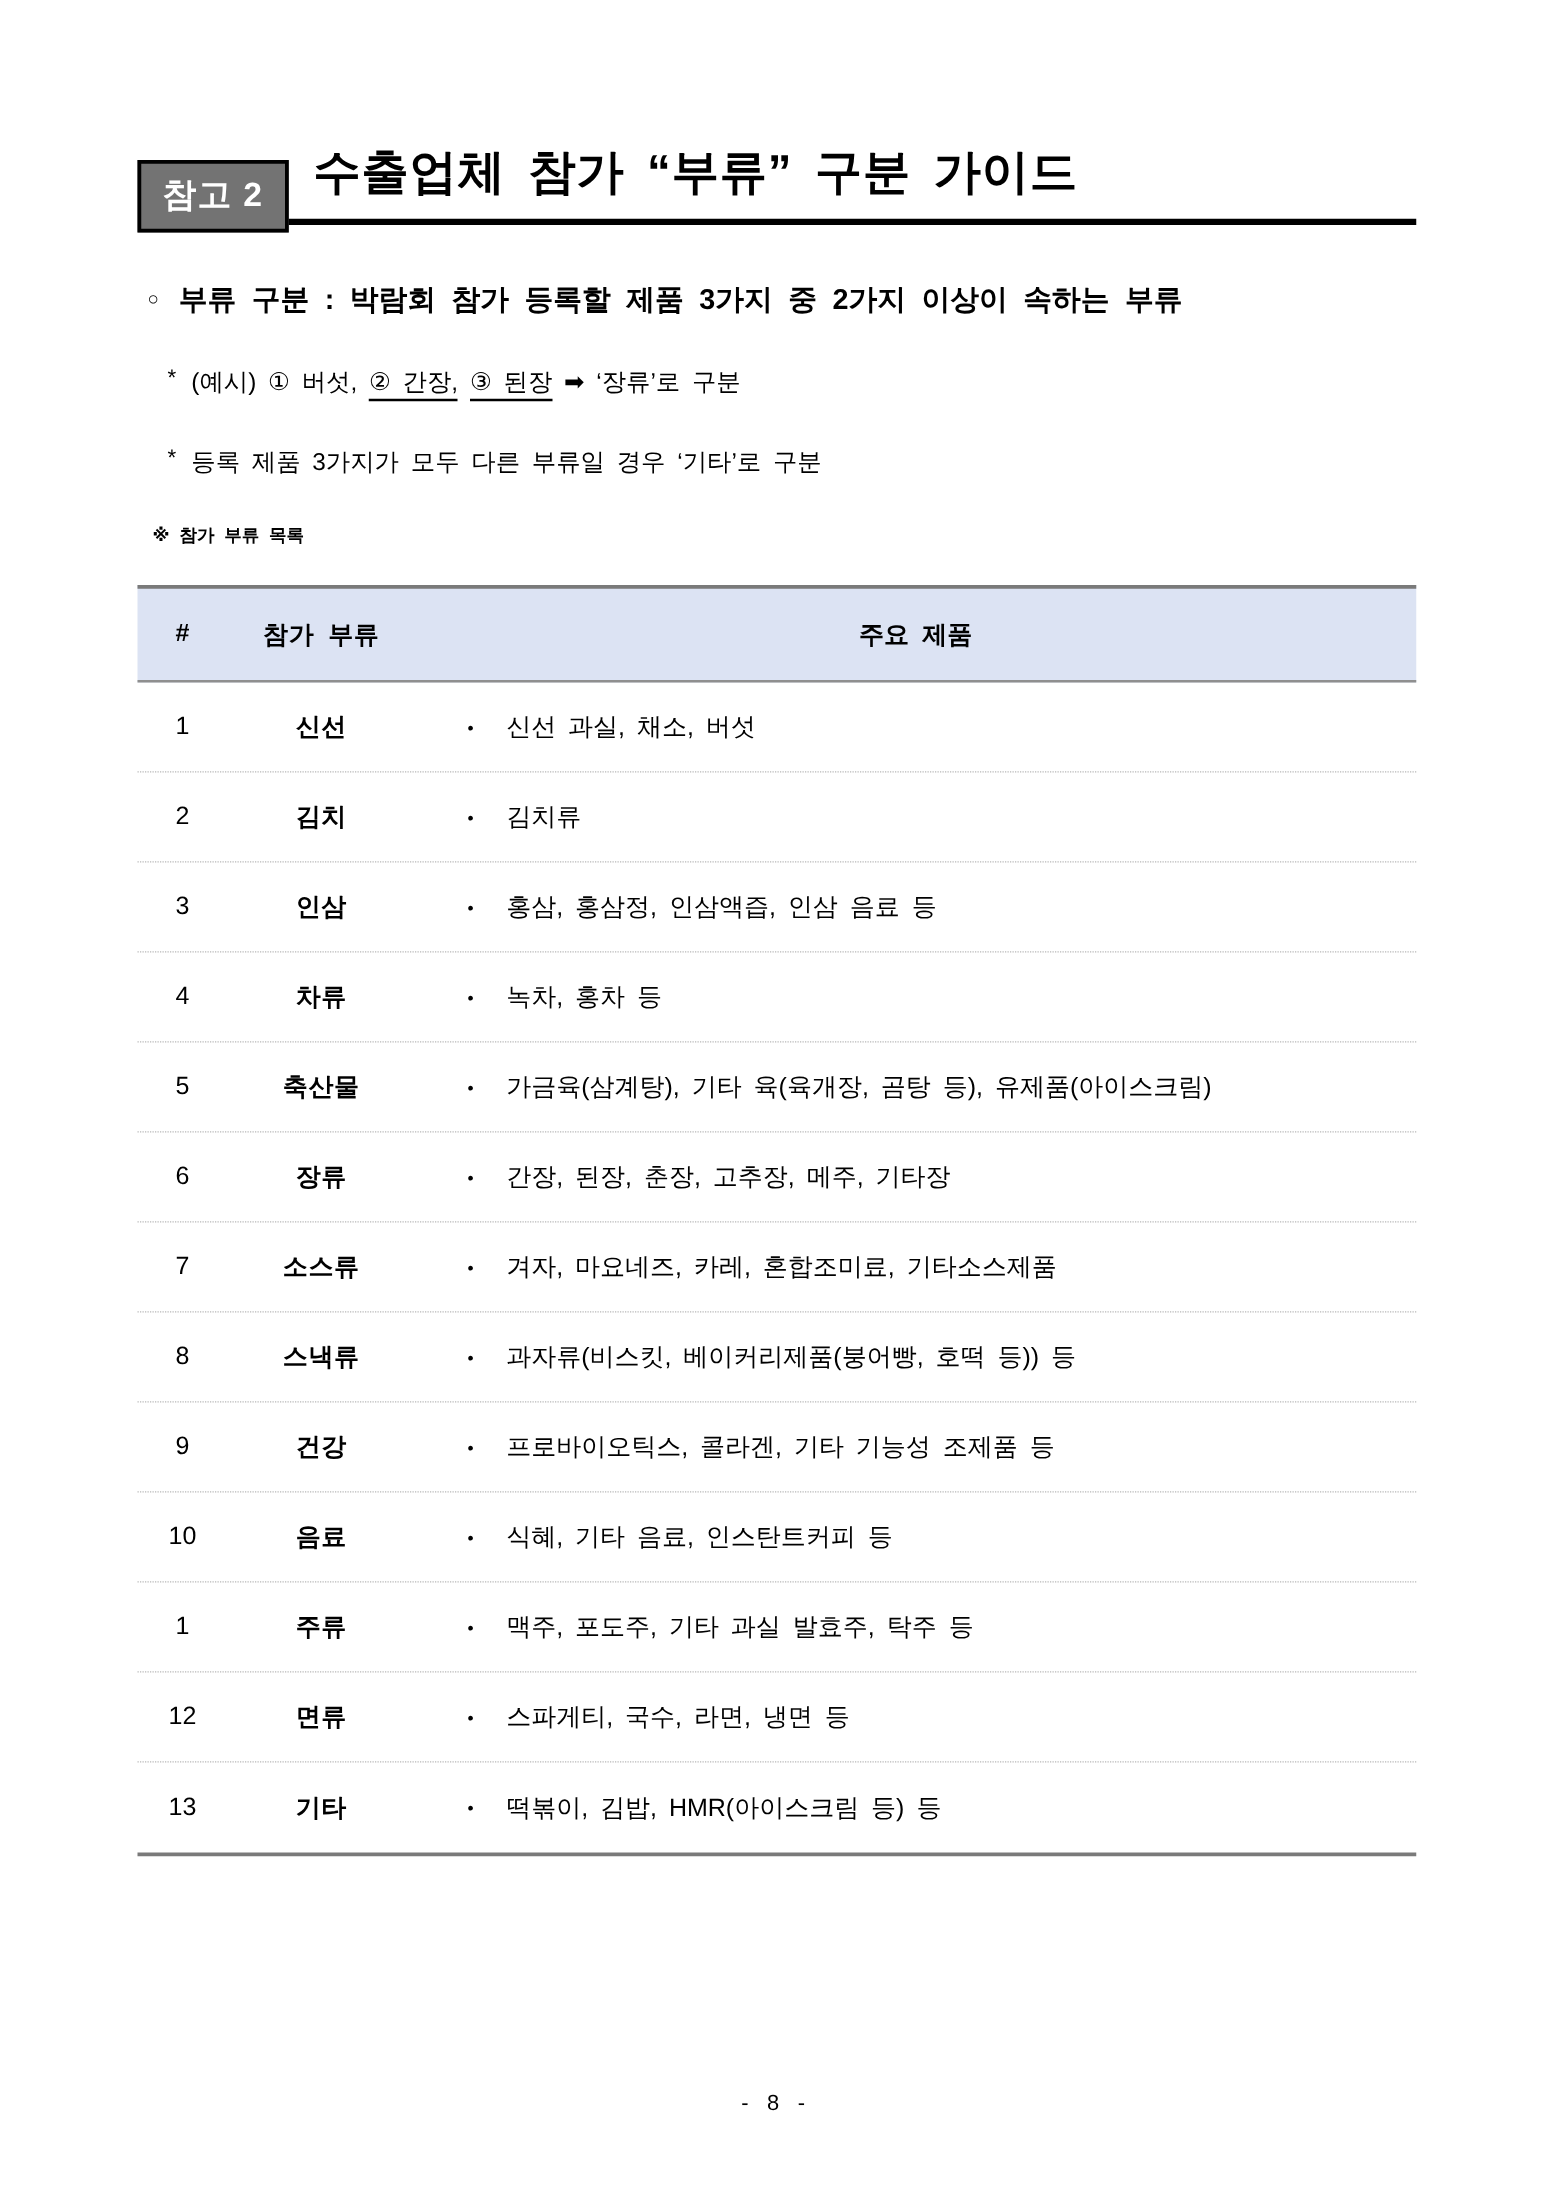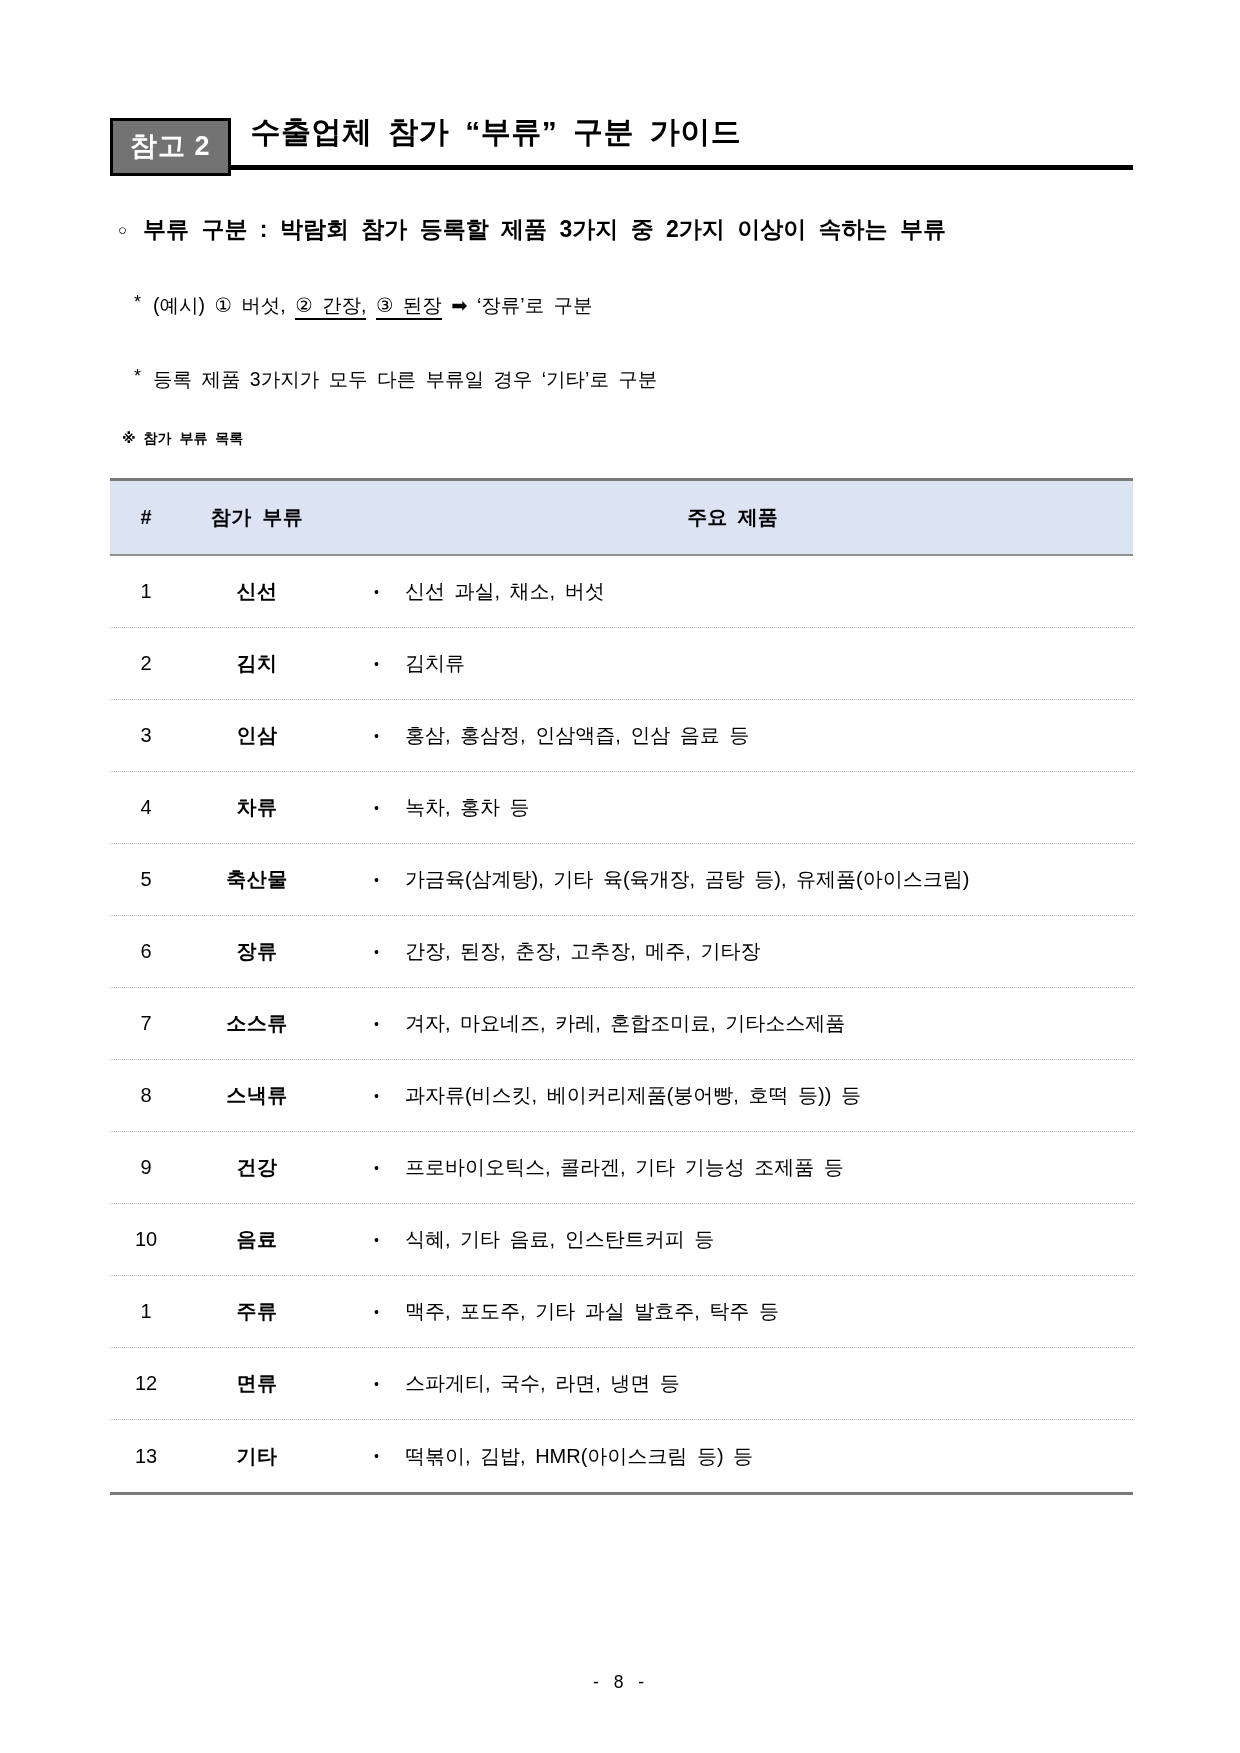--- a/index.html
+++ b/index.html
@@ -12,48 +12,48 @@
   .content { position:absolute; left:110px; top:112px; width:1023px; }
 
   
   .header-row { display:flex; align-items:flex-end; }
   .badge {
     border:3px solid #000; color:#fff; font-weight:bold;
     font-size:27px; line-height:1; padding:12px 17px 13px;
     letter-spacing:1px; margin-bottom:-6px; white-space:nowrap;
   }
   .title-wrap { flex:1; border-bottom:5px solid #000; padding:0 0 12px 20px; }
-  .doc-title { font-size:30px; font-weight:bold; word-spacing:7px; letter-spacing:0.5px; }
+  .doc-title { font-size:38px; font-weight:bold; word-spacing:7px; letter-spacing:0.5px; }
 
   
   .intro-heading {
     display:flex; align-items:center; margin:44px 0 0 8px;
     font-size:23px; font-weight:bold; word-spacing:6px;
   }
   .circle-bullet { font-size:15px; font-weight:normal; margin:0 16px 0 0; }
-  .note { margin:47px 0 0 24px; font-size:19.5px; word-spacing:4px; }
+  .note { margin:37px 0 0 24px; font-size:19.5px; word-spacing:4px; }
   .note .marker { display:inline-block; margin-right:12px; font-size:18px; vertical-align:top; }
   .u { border-bottom:2px solid #000; padding-bottom:2px; }
   .list-label { margin:37px 0 0 12px; font-size:14px; font-weight:bold; word-spacing:4px; }
 
   
   .cat-table { margin-top:30px; border-bottom:3px solid #7a7a7a; }
   .t-header {
     display:flex; align-items:center; height:78px;
     background:#dce3f3; border-top:3px solid #7a7a7a; border-bottom:2px solid #8f8f8f;
     font-size:20px; font-weight:bold; word-spacing:5px;
   }
   .t-row {
     display:flex; align-items:center; height:72px;
     border-bottom:1px dotted #b8b8b8; font-size:20px;
   }
   .t-row:last-child { border-bottom:none; }
   .col-no { width:72px; text-align:center; flex:none; }
   .col-cat { width:150px; text-align:center; flex:none; font-weight:bold; letter-spacing:0.5px; }
-  .t-header .col-cat { font-weight:bold;font-family:Liberation Serif, serif; }
+  .t-header .col-cat { font-weight:bold; }
   .col-prod { flex:1; }
   .t-header .col-prod { text-align:center; }
   .t-row .col-prod { display:flex; align-items:center; padding-left:42px; word-spacing:4px; }
   .dot-bullet { font-size:14px; margin-right:26px; }
 
   
   .page-footer {
     position:absolute; left:0; top:1672px; width:100%;
     text-align:center; font-size:17.5px; letter-spacing:3px; word-spacing:4px;
   }

